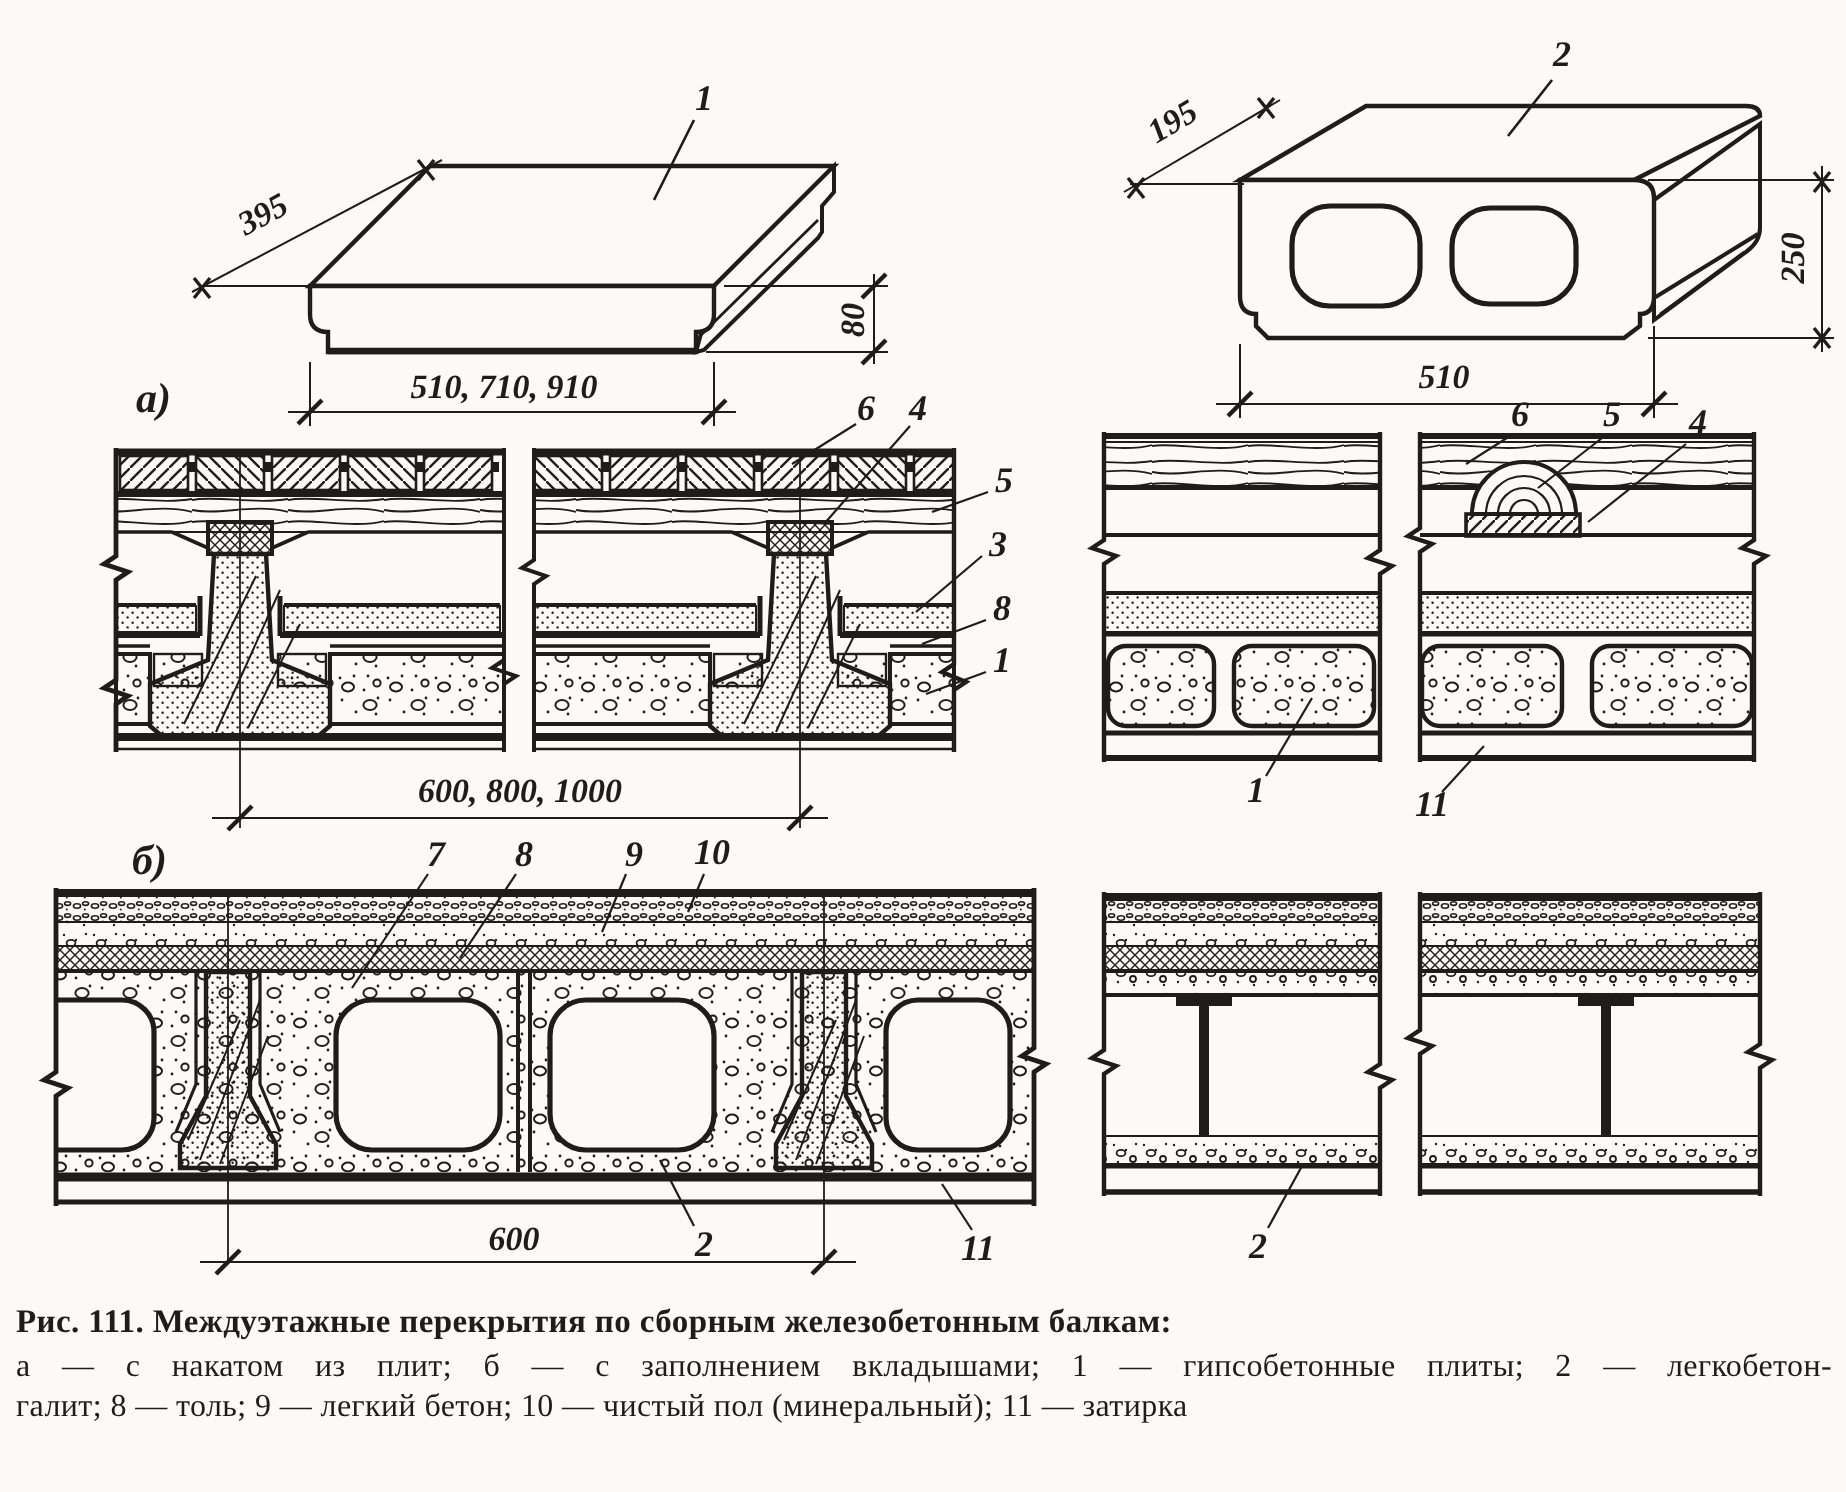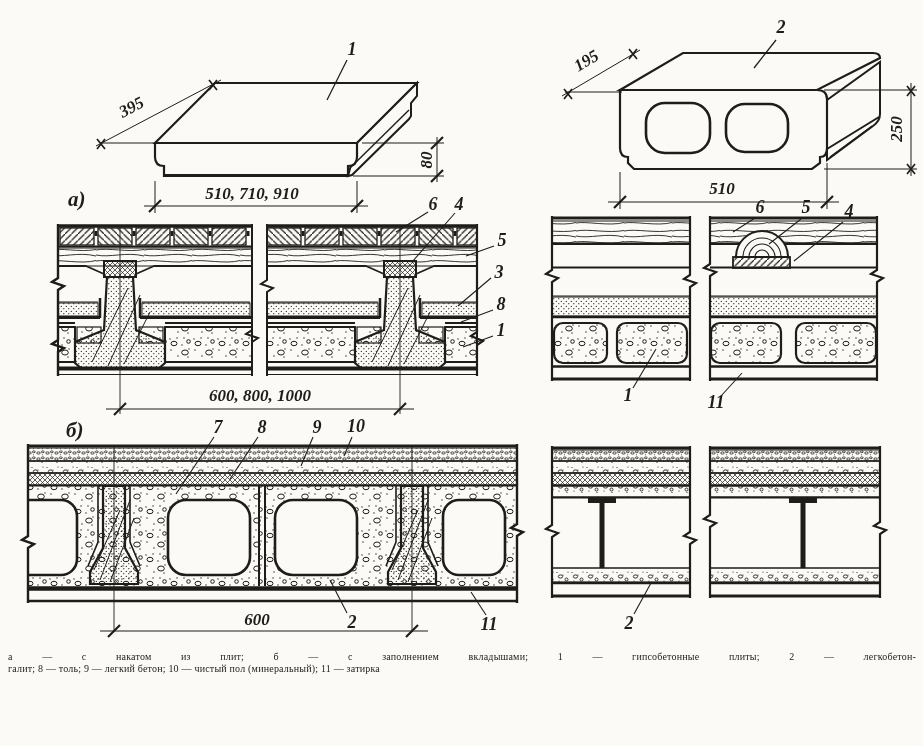--- a/index.html
+++ b/index.html
@@ -5,21 +5,21 @@
   html,body{margin:0;padding:0;}
   body{width:923px;height:746px;position:relative;background:#fbfaf6;overflow:hidden;
        font-family:"Liberation Serif",serif;color:#1f1d1a;}
   #fig{position:absolute;left:0;top:0;}
   svg text{fill:#1f1d1a;}
   .dim{font:italic bold 17px "Liberation Serif",serif;}
   .callout{font:italic bold 18px "Liberation Serif",serif;}
   .plabel{font:italic bold 21px "Liberation Serif",serif;}
   #caption{position:absolute;left:8px;top:651px;width:908px;}
   .cap-title{font-weight:bold;font-size:16.5px;letter-spacing:.2px;margin-bottom:3px;}
-  .cap-line{font-size:10px;line-height:1.24;letter-spacing:.2px;font-weight:500;
+  .cap-line{font-size:16px;line-height:1.24;letter-spacing:.2px;font-weight:500;
             text-align:justify;text-align-last:justify;}
   .cap-line.last{text-align:center;text-align-last:left;}
 </style>
 </head>
 <body>
 
 <svg id="fig" width="923" height="650" viewBox="0 0 923 650">
   <defs>
     <pattern id="hA" width="6.5" height="6.5" patternUnits="userSpaceOnUse">
       <path d="M0,6.5 L6.5,0" stroke="#1f1d1a" stroke-width="1.2" fill="none"></path>
@@ -370,15 +370,16 @@
     <path d="M552,446 L552,525 L546,529 L558,533 L552,537 L552,598" stroke-width="2.2"></path>
     <path d="M690,446 L690,532 L684,536 L696,540 L690,544 L690,598" stroke-width="2.2"></path>
     <path d="M710,446 L710,515 L704,519 L716,523 L710,527 L710,598" stroke-width="2.2"></path>
     <path d="M880,446 L880,522 L874,526 L886,530 L880,534 L880,598" stroke-width="2.2"></path>
     <path d="M634,614 L651,583" stroke-width="1.1"></path>
   </g>
   <text class="callout" x="629" y="629" text-anchor="middle">2</text>
 </svg>
 
 <div id="caption">
+  <div class="cap-title">Рис. 111. Междуэтажные перекрытия по сборным железобетонным балкам:</div>
   <div class="cap-line">а — с накатом из плит; б — с заполнением вкладышами; 1 — гипсобетонные плиты; 2 — легкобетон-</div>
   <div class="cap-line last">галит; 8 — толь; 9 — легкий бетон; 10 — чистый пол (минеральный); 11 — затирка</div>
 </div>
 
 </body></html>

